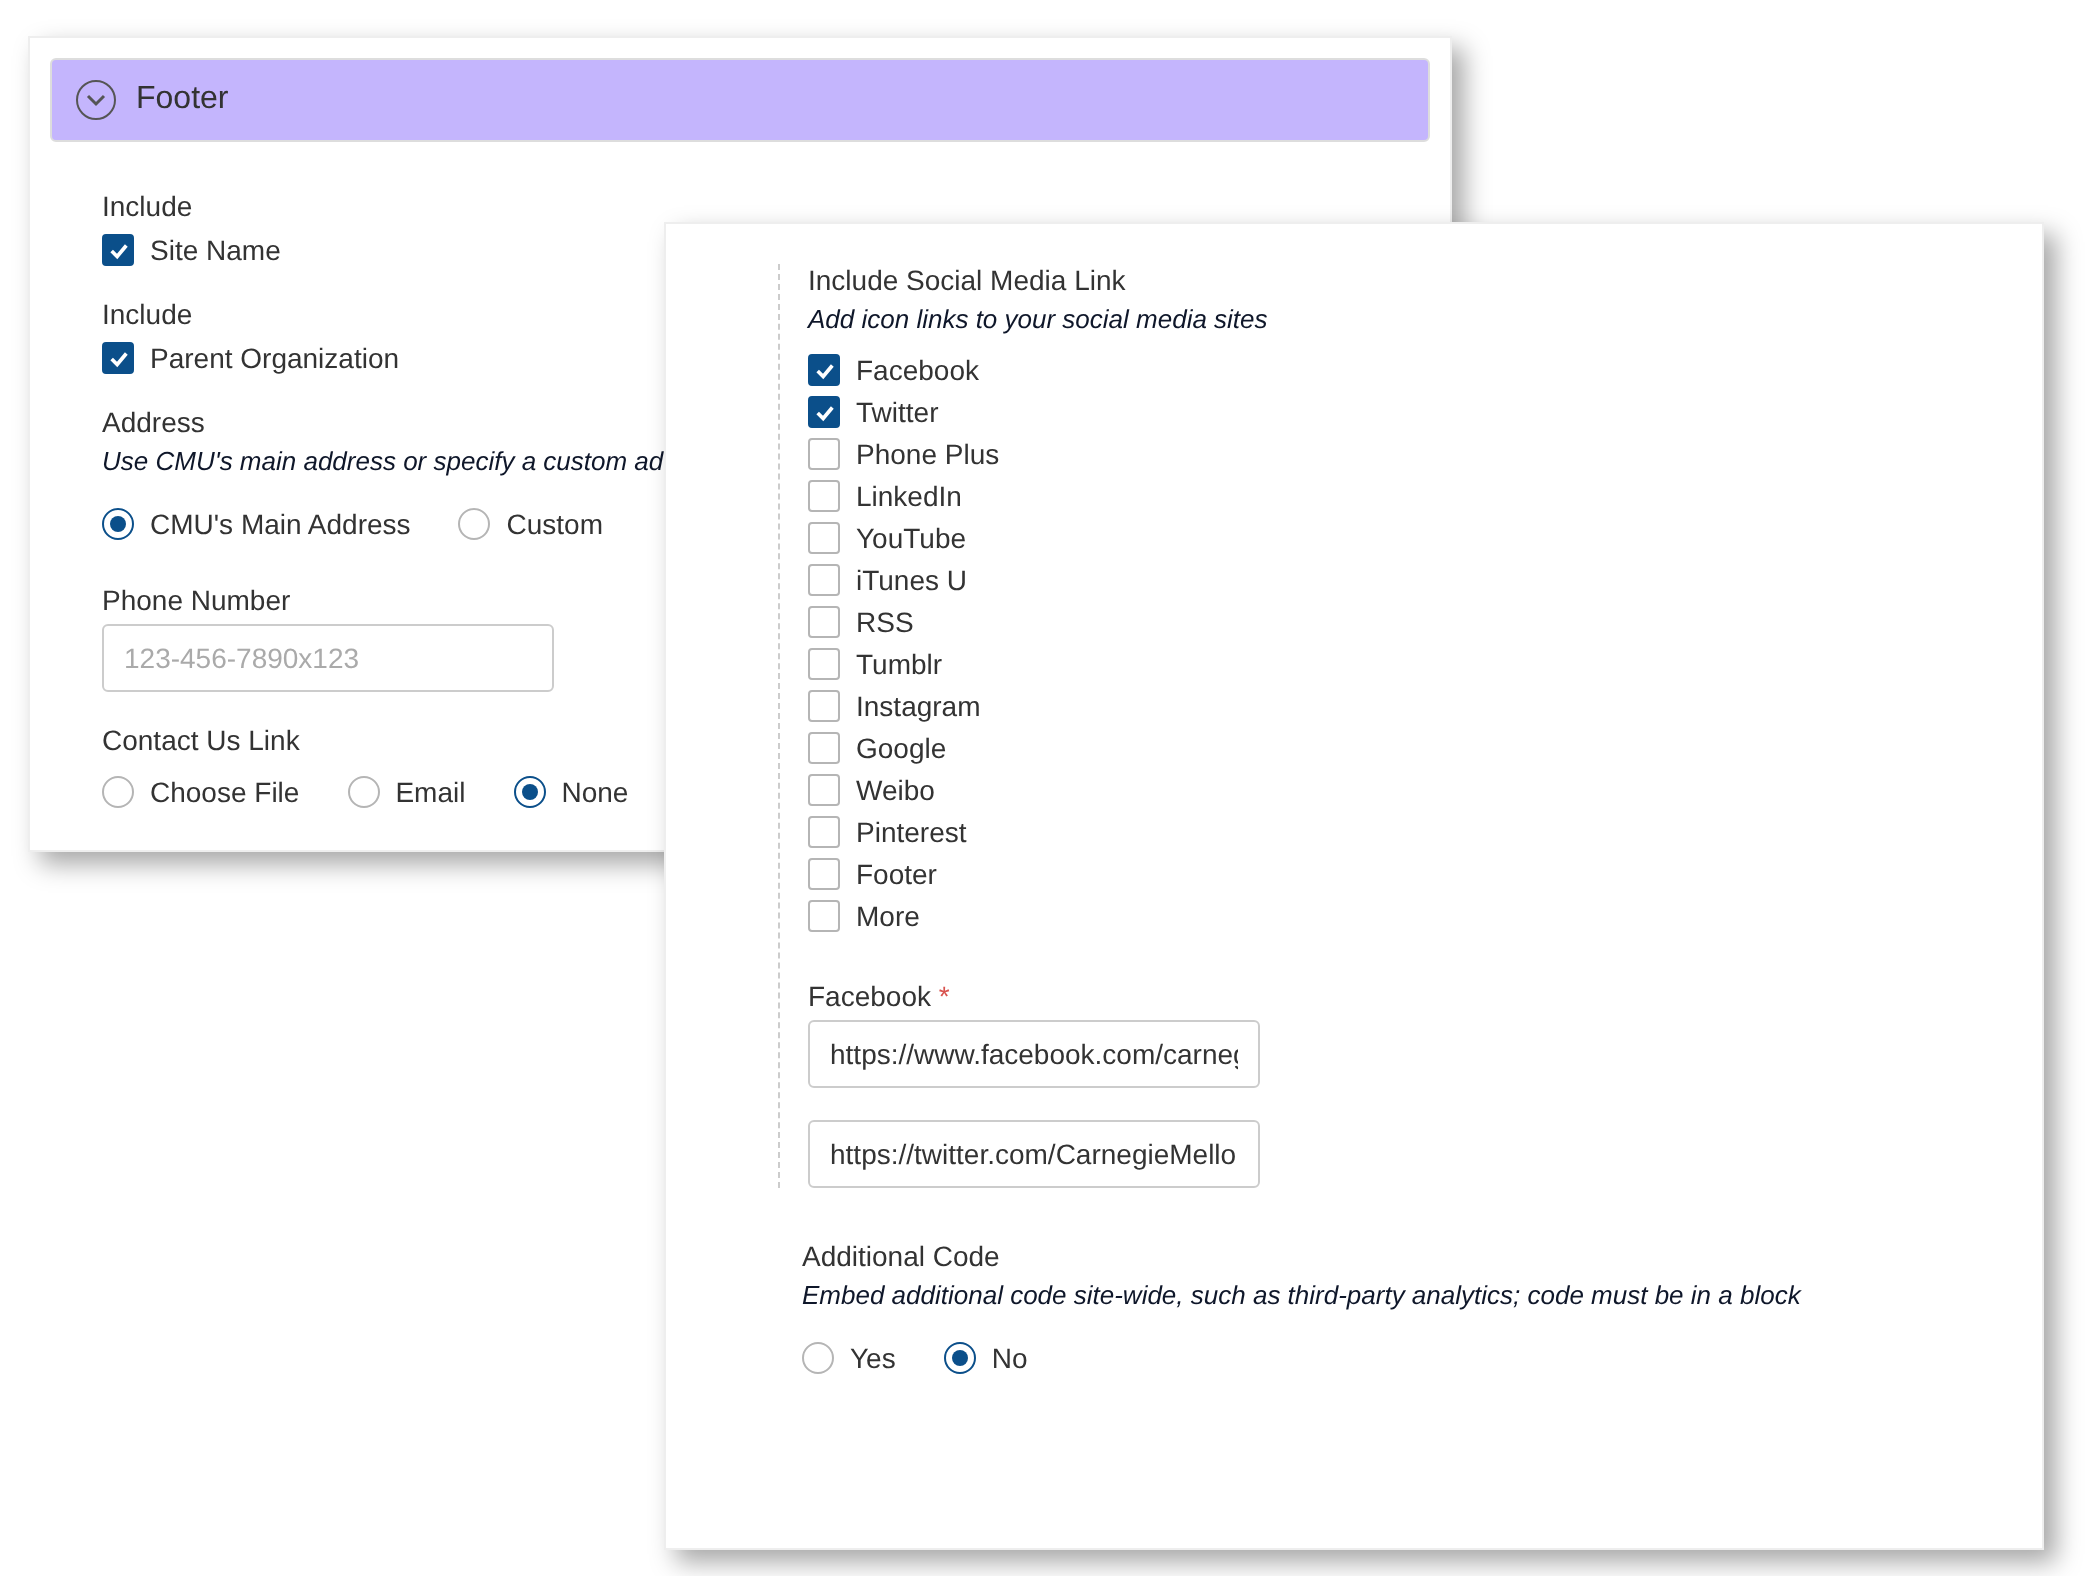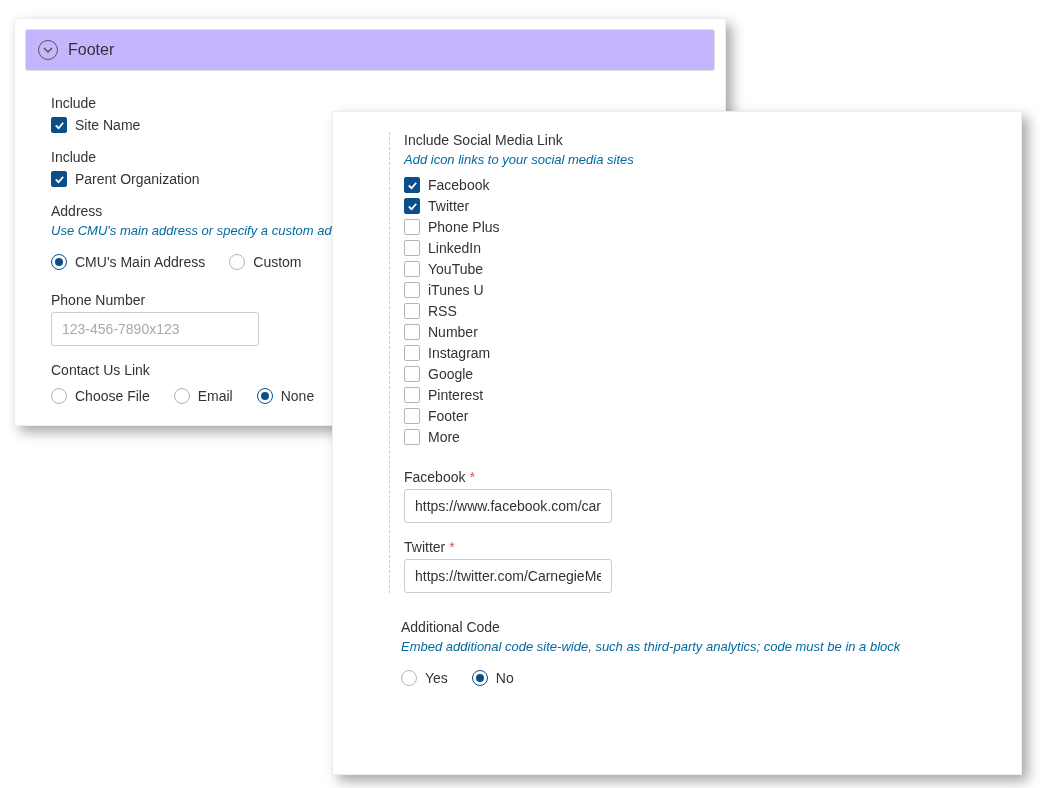--- a/index.html
+++ b/index.html
@@ -67,21 +67,21 @@
     padding-left: 14px;
   }
   .field-group { margin: 10px 0 16px 0; }
   .field-label {
     font-size: 14px;
     color: #333;
     margin-bottom: 4px;
   }
   .field-desc {
     font-size: 13px;
-    color: #0369a1;
+    color: #0f172a;
     font-style: italic;
     margin-bottom: 10px;
   }
   .checkbox-row, .radio-row {
     display: flex;
     align-items: center;
     gap: 8px;
     margin: 6px 0;
   }
   .cb {
@@ -124,21 +124,21 @@
   }
   .rb.selected .dot { display: block; }
   .opt-label { color: #333; font-size: 14px; text-align: center; }
   .radio-line {
     display: flex;
     align-items: center;
     gap: 24px;
     flex-wrap: wrap;
   }
   .text-input {
-    width: 208px;
+    width: 226px;
     padding: 8px 10px;
     border: 1px solid #ccc;
     border-radius: 3px;
     font-size: 14px;
     color: #333;
   }
   .text-input::placeholder { color: #aaa; }
   .req-star { color: #d9534f; }
   .social-list .checkbox-row { margin: 5px 0; }
   .add-code {
@@ -268,29 +268,33 @@
           <div class="checkbox-row">
             <span class="cb"></span>
             <span class="opt-label">iTunes U</span>
           </div>
           <div class="checkbox-row">
             <span class="cb"></span>
             <span class="opt-label">RSS</span>
           </div>
           <div class="checkbox-row">
             <span class="cb"></span>
-            <span class="opt-label">Number</span>
+            <span class="opt-label">Tumblr</span>
           </div>
           <div class="checkbox-row">
             <span class="cb"></span>
             <span class="opt-label">Instagram</span>
           </div>
           <div class="checkbox-row">
             <span class="cb"></span>
             <span class="opt-label">Google</span>
+          </div>
+          <div class="checkbox-row">
+            <span class="cb"></span>
+            <span class="opt-label">Weibo</span>
           </div>
           <div class="checkbox-row">
             <span class="cb"></span>
             <span class="opt-label">Pinterest</span>
           </div>
           <div class="checkbox-row">
             <span class="cb"></span>
             <span class="opt-label">Footer</span>
           </div>
           <div class="checkbox-row">
@@ -301,24 +305,20 @@
 
       <div class="field-group" style="margin-top:24px">
         <div class="field-label">
           <span>Facebook</span>
           <span class="req-star">*</span>
         </div>
         <input class="text-input" type="text" value="https://www.facebook.com/carnegiemellonu/" style="">
       </div>
 
       <div class="field-group">
-        <div class="field-label">
-          <span>Twitter</span>
-          <span class="req-star">*</span>
-        </div>
         <input class="text-input" type="text" value="https://twitter.com/CarnegieMellon" style="">
       </div>
     </div>
 
     <div class="field-group add-code" style="margin-top:26px">
       <div class="field-label">Additional Code</div>
       <div class="field-desc">Embed additional code site-wide, such as third-party analytics; code must be in a block</div>
       <div class="radio-line">
         <div class="radio-row">
           <span class="rb"></span>

